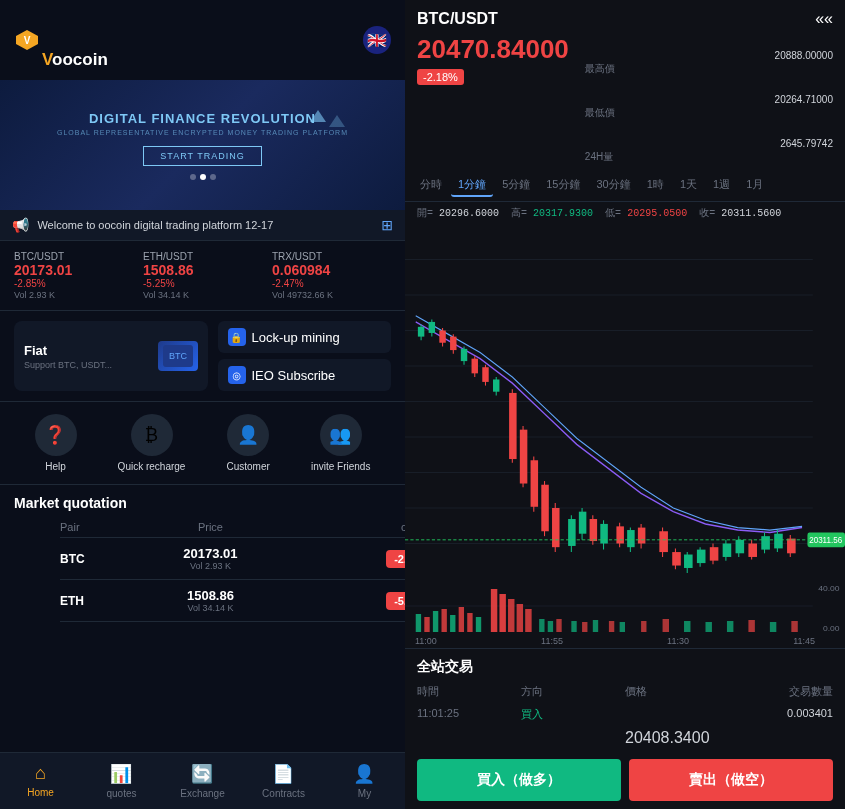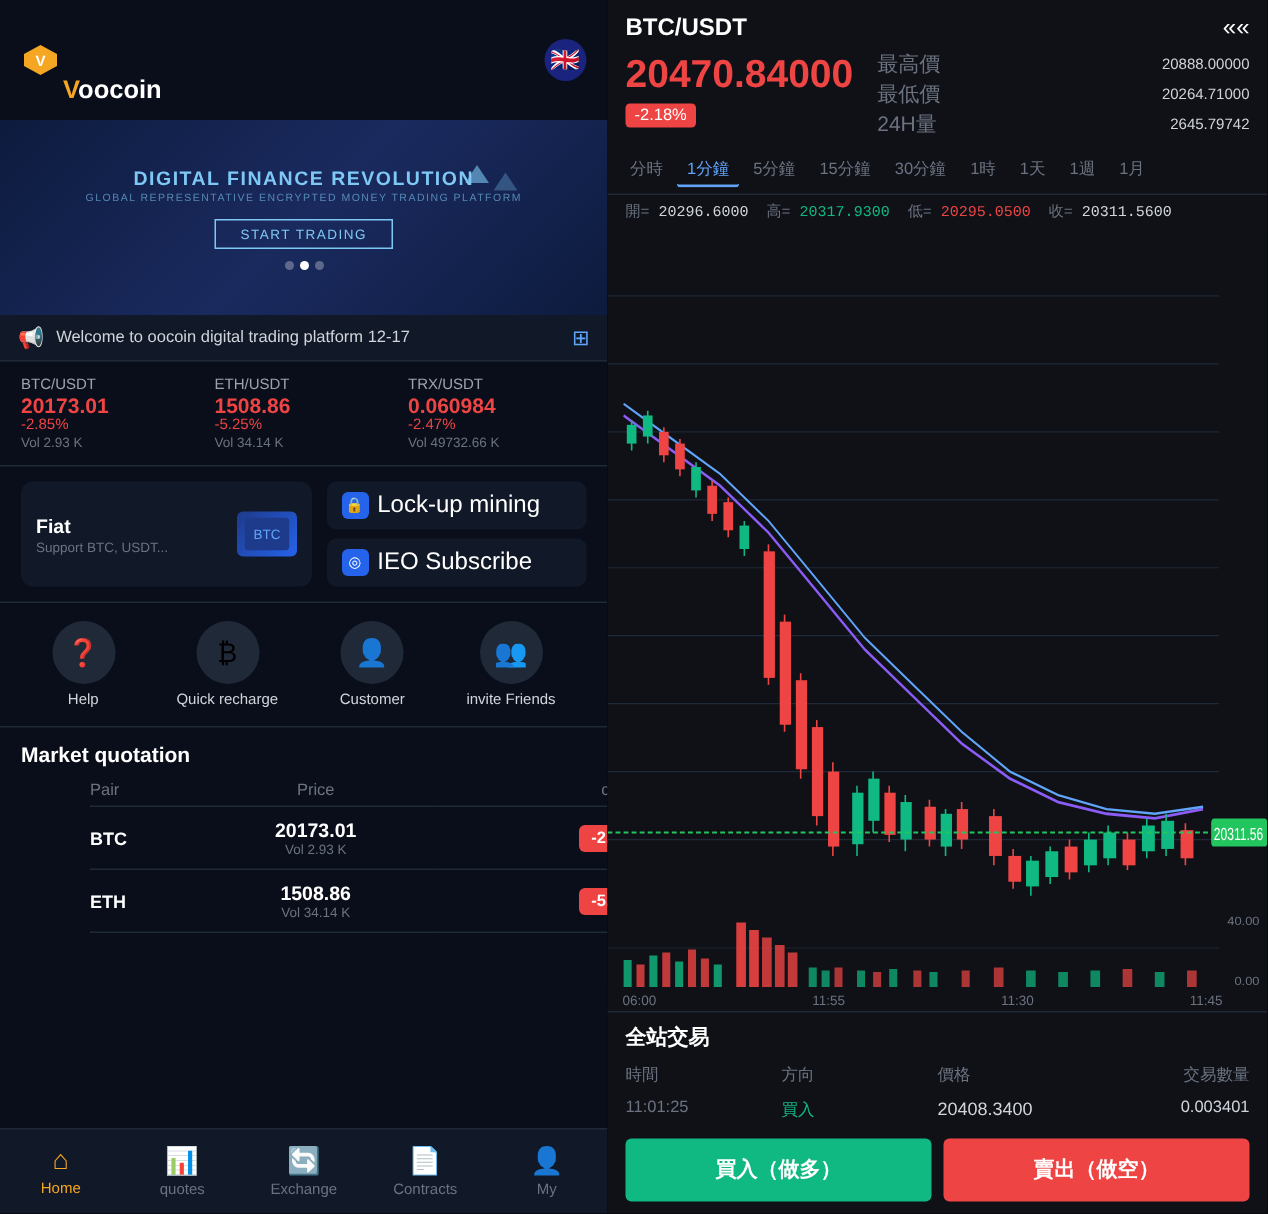--- a/index.html
+++ b/index.html
@@ -182,21 +182,21 @@
       gap: 6px;
       cursor: pointer;
     }
     .service-btn-icon {
       width: 18px; height: 18px;
       background: #2563eb;
       border-radius: 4px;
       display: flex; align-items: center; justify-content: center;
       font-size: 10px; color: white;
     }
-    .service-btn-label { color: #fff; font-size: 16px; font-weight: 500; }
+    .service-btn-label { color: #fff; font-size: 13px; font-weight: 500; }
 
     
     .quick-actions {
       display: flex;
       padding: 12px 14px;
       justify-content: space-around;
       border-bottom: 1px solid #1f2937;
     }
     .action-item {
       display: flex;
@@ -335,21 +335,21 @@
       display: flex;
       flex-direction: column;
       gap: 2px;
       flex: 1;
     }
     .stat-row {
       display: flex;
       justify-content: space-between;
       align-items: center;
     }
-    .stat-label { color: #6b7280; font-size: 14px; }
+    .stat-label { color: #6b7280; font-size: 10px; margin-top: 28px; }
     .stat-value { color: #d1d5db; font-size: 10px; text-align: right; }
 
     
     .timeframe-bar {
       display: flex;
       padding: 4px 8px;
       gap: 2px;
       border-bottom: 1px solid #1f2937;
     }
     .tf-tab {
@@ -420,21 +420,21 @@
       gap: 0;
     }
     .trade-col { flex: 1; color: #6b7280; font-size: 11px; }
     .trade-col.right { text-align: right; }
     .trade-row {
       display: flex;
       padding: 4px 12px;
     }
     .trade-time { flex: 1; color: #6b7280; font-size: 11px; }
     .trade-dir { flex: 1; color: #10b981; font-size: 11px; }
-    .trade-price-val { flex: 1; color: #d1d5db; font-size: 12px; }
+    .trade-price-val { flex: 1; color: #d1d5db; font-size: 16px; margin-top: 22px; }
     .trade-qty { flex: 1; color: #d1d5db; font-size: 11px; text-align: right; }
 
     
     .trade-buttons {
       display: flex;
       gap: 8px;
       padding: 8px 12px;
     }
     .buy-btn {
       flex: 1;
@@ -848,21 +848,21 @@
       <rect x="260" y="42" width="6" height="11" fill="#10b981" opacity="0.7"></rect>
       <rect x="280" y="43" width="6" height="10" fill="#10b981" opacity="0.7"></rect>
       <rect x="300" y="42" width="6" height="11" fill="#10b981" opacity="0.7"></rect>
       <rect x="320" y="41" width="6" height="12" fill="#ef4444" opacity="0.7"></rect>
       <rect x="340" y="43" width="6" height="10" fill="#10b981" opacity="0.7"></rect>
       <rect x="360" y="42" width="6" height="11" fill="#ef4444" opacity="0.7"></rect>
     </svg>
   </div>
 
   <div class="time-axis">
-    <span class="time-label">06:00</span>
+    <span class="time-label">11:00</span>
     <span class="time-label">11:55</span>
     <span class="time-label">11:30</span>
     <span class="time-label">11:45</span>
   </div>
 
   <div class="trade-section">
     <div class="trade-header">
       <span class="trade-title">全站交易</span>
     </div>
     <div class="trade-cols">

